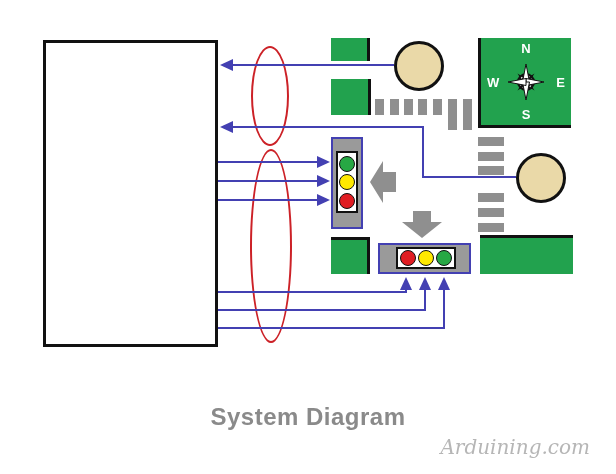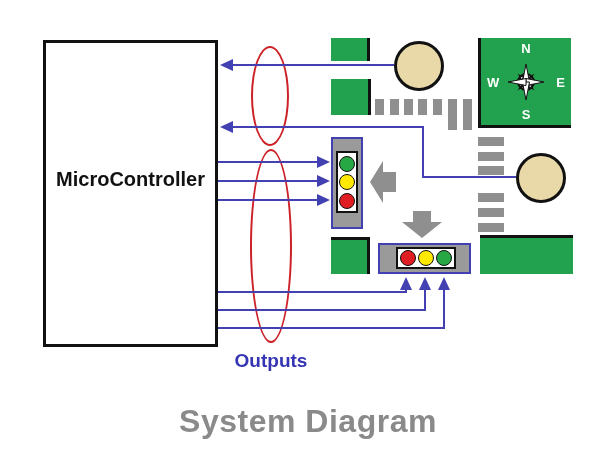--- a/index.html
+++ b/index.html
@@ -66,37 +66,35 @@
   
   .compass-letter{position:absolute;color:#fff;font-size:13px;font-weight:bold;line-height:1;}
   .cl-n{top:4px;left:0;width:100%;text-align:center;}
   .cl-s{bottom:4px;left:0;width:100%;text-align:center;}
   .cl-w{left:6px;top:50%;transform:translateY(-50%);}
   .cl-e{right:6px;top:50%;transform:translateY(-50%);}
   .compass-star{position:absolute;left:50%;top:50%;transform:translate(-50%,-50%);}
   
   .title{
     left:0;top:403px;width:616px;text-align:center;
-    font-size:32px;font-weight:bold;color:var(--title_gray,#8a8a8a);letter-spacing:.5px;
+    font-size:24px;font-weight:bold;color:var(--title_gray,#8a8a8a);letter-spacing:.5px;
   }
   .watermark{
     right:26px;top:435px;
     font-family:"DejaVu Serif",serif;font-style:italic;
     font-size:20px;color:var(--watermark_gray,#b6b6b6);
   }
 </style>
 </head>
 <body>
 
 <div class="canvas">
 
   <div class="abs mcu"></div>
-  <div class="abs mcu-label">MicroController</div>
 
-  <div class="abs io-label outputs-label">Outputs</div>
 
   <div class="abs bundle bundle-in"></div>
   <div class="abs bundle bundle-out"></div>
 
   <svg class="abs overlay" viewBox="0 0 616 474" xmlns="http://www.w3.org/2000/svg">
 
     <polyline class="wire" points="394,65 232,65"></polyline>
     <polygon class="wirehead" points="220,65 233,59 233,71"></polygon>
     <polyline class="wire" points="516,177 423,177 423,127 232,127"></polyline>
     <polygon class="wirehead" points="220,127 233,121 233,133"></polygon>
@@ -174,14 +172,15 @@
   </div>
   <div class="abs tl-body tl-h">
     <div class="tl-face">
         <div class="lamp" style="background: rgb(224, 29, 35);"></div>
         <div class="lamp" style="background: rgb(255, 233, 0);"></div>
         <div class="lamp" style="background: rgb(39, 168, 68);"></div>
       </div>
   </div>
 
   <div class="abs title">System Diagram</div>
+  <div class="abs watermark">Arduining.com</div>
 
 </div>
 
 </body></html>

